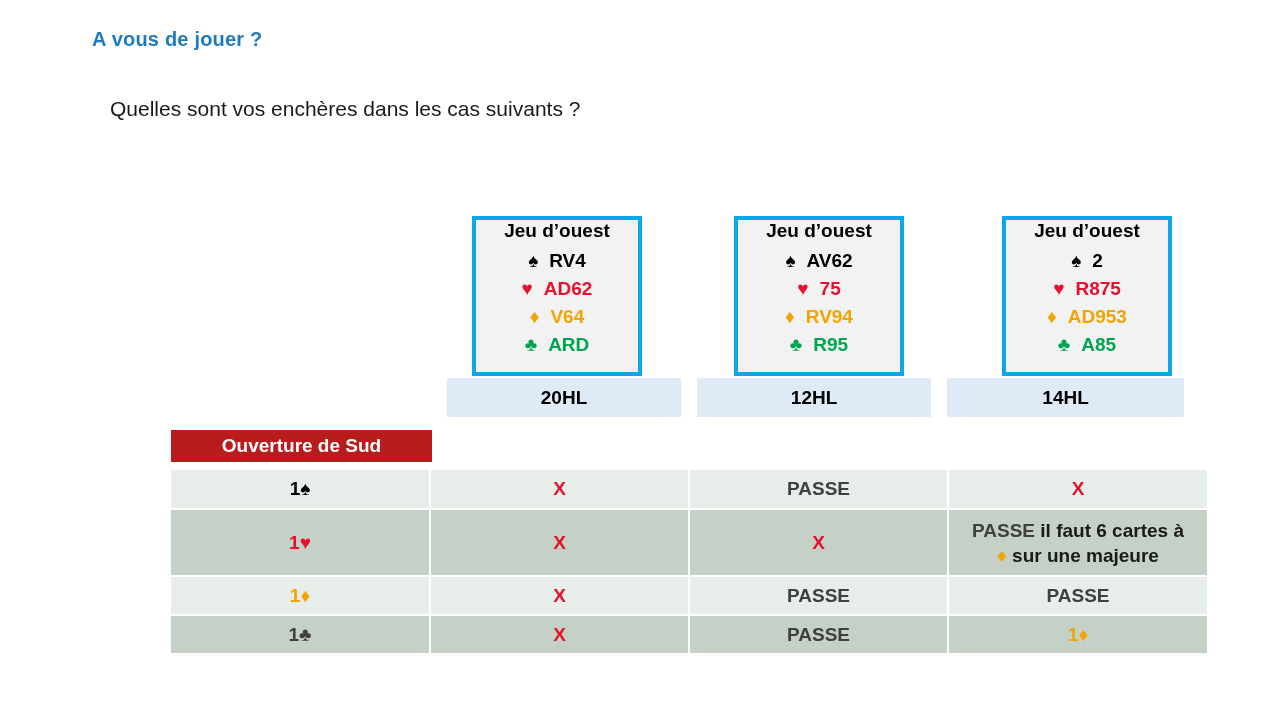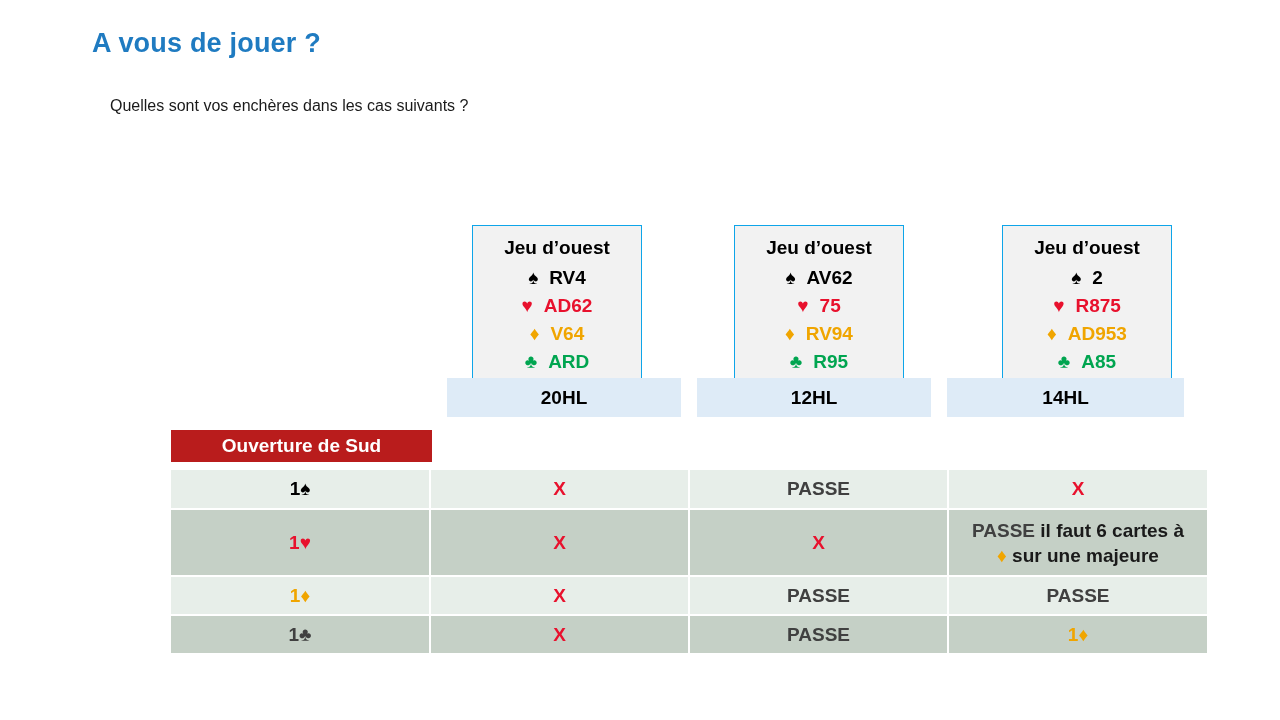--- a/index.html
+++ b/index.html
@@ -16,51 +16,50 @@
   }
   .slide {
     position: relative;
     width: 1280px;
     height: 720px;
   }
   .title {
     position: absolute;
     left: 92px;
     top: 28px;
-    font-size: 27px;
+    font-size: 20px;
     font-weight: bold;
     color: #1f7bc1;
     letter-spacing: 0.2px;
   }
   .subtitle {
     position: absolute;
     left: 110px;
     top: 97px;
-    font-size: 16px;
+    font-size: 21px;
     color: #1a1a1a;
   }
 
   
   .hands {
     position: absolute;
     left: 433px;
     top: 216px;
     width: 751px;
     height: 160px;
   }
   .hand {
     position: absolute;
-    top: 9px;
+    top: 0;
     width: 170px;
     height: 160px;
     background: #f2f2f2;
-    border: 1px solid #0ea5e9;
+    border: 4px solid #0ea5e9;
     box-sizing: border-box;
     text-align: center;
-    padding-top: 11px;
   }
   .hand.h0 { left: 39px; }
   .hand.h1 { left: 301px; }
   .hand.h2 { left: 569px; }
   .hand-title {
     font-size: 19px;
     font-weight: bold;
     color: #000;
     margin-bottom: 5px;
   }

